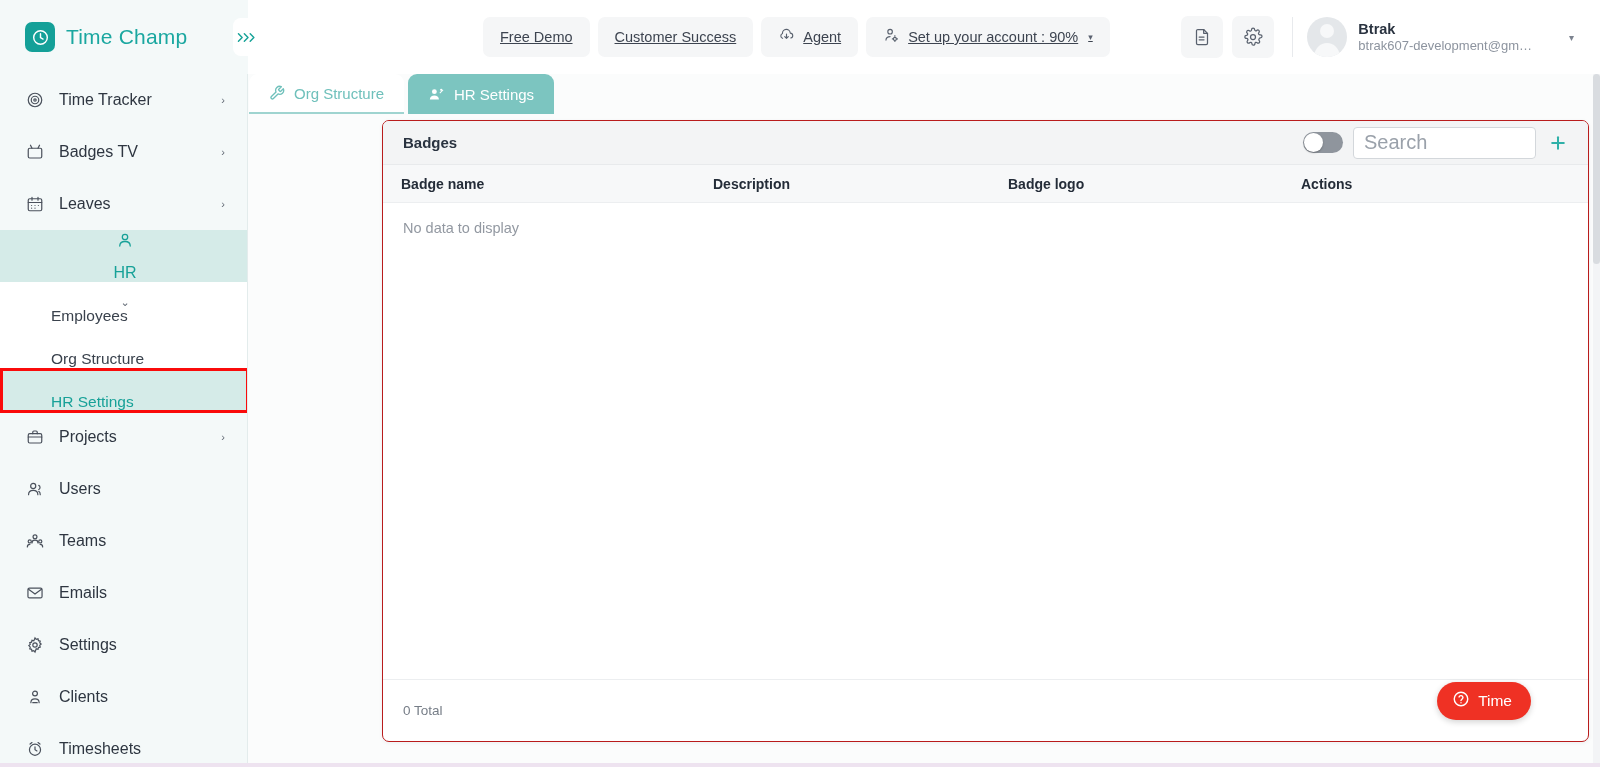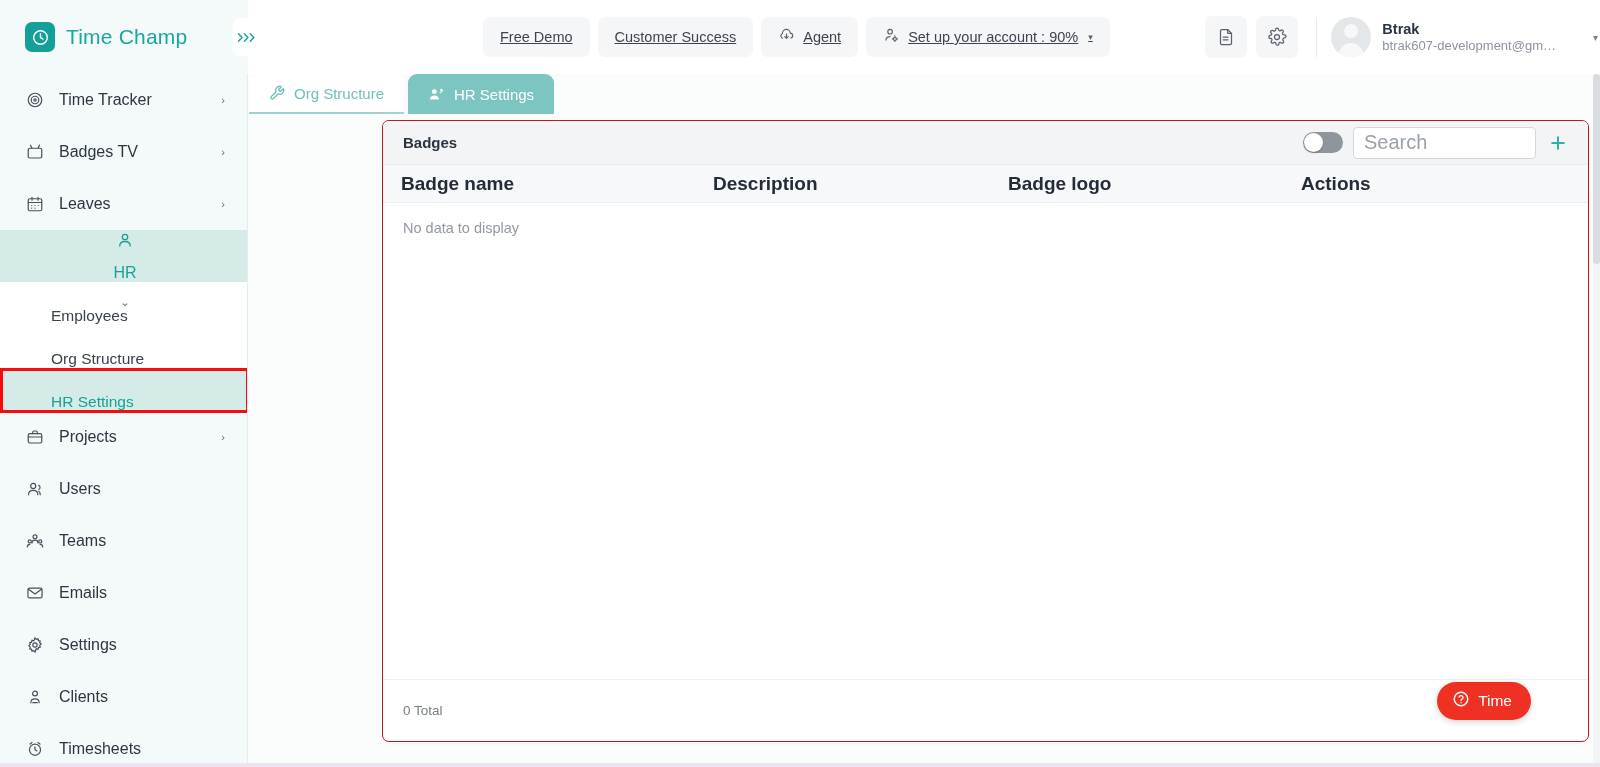--- a/index.html
+++ b/index.html
@@ -52,21 +52,21 @@
     background: #f5f6f7; border-radius: 7px;
     height: 40px; padding: 0 17px;
     display: flex; align-items: center; gap: 8px;
     font-size: 14.5px; color: #3d4450; cursor: pointer;
     white-space: nowrap;
     text-decoration: underline;
   }
   .pill .caret { font-size: 9px; color: #5a6170; margin-left: 2px; }
   .topbar-right {
     display: flex; align-items: center; height: 74px;
-    padding-right: 2px;
+    padding-right: 26px;
   }
   .icon-btn {
     width: 42px; height: 42px; border-radius: 7px;
     background: #f5f6f7;
     display: flex; align-items: center; justify-content: center;
     margin-left: 9px; cursor: pointer; color: #59616e;
   }
   .sep { width: 1px; height: 40px; background: #e8eaed; margin: 0 14px 0 18px; }
   .user-area { display: flex; align-items: center; gap: 11px; cursor: pointer; }
   .avatar {
@@ -208,21 +208,21 @@
   .add-btn {
     width: 44px; height: 44px;
     display: flex; align-items: center; justify-content: center;
     color: #2fb0a8; font-size: 27px; cursor: pointer;
     font-weight: 300; line-height: 1;
   }
   .table-head {
     height: 38px; background: #f7f8f9;
     display: flex; align-items: center;
     border-bottom: 1px solid #eceef0;
-    font-size: 19px; font-weight: bold; color: #242c38;
+    font-size: 14px; font-weight: bold; color: #242c38;
   }
   .th { padding-left: 18px; }
   .th-1 { width: 312px; }
   .th-2 { width: 295px; }
   .th-3 { width: 293px; }
   .th-4 { flex: 1; }
   .table-body { flex: 1; position: relative; }
   .no-data {
     padding: 17px 0 0 20px; font-size: 14.5px; color: #9298a1;
   }

